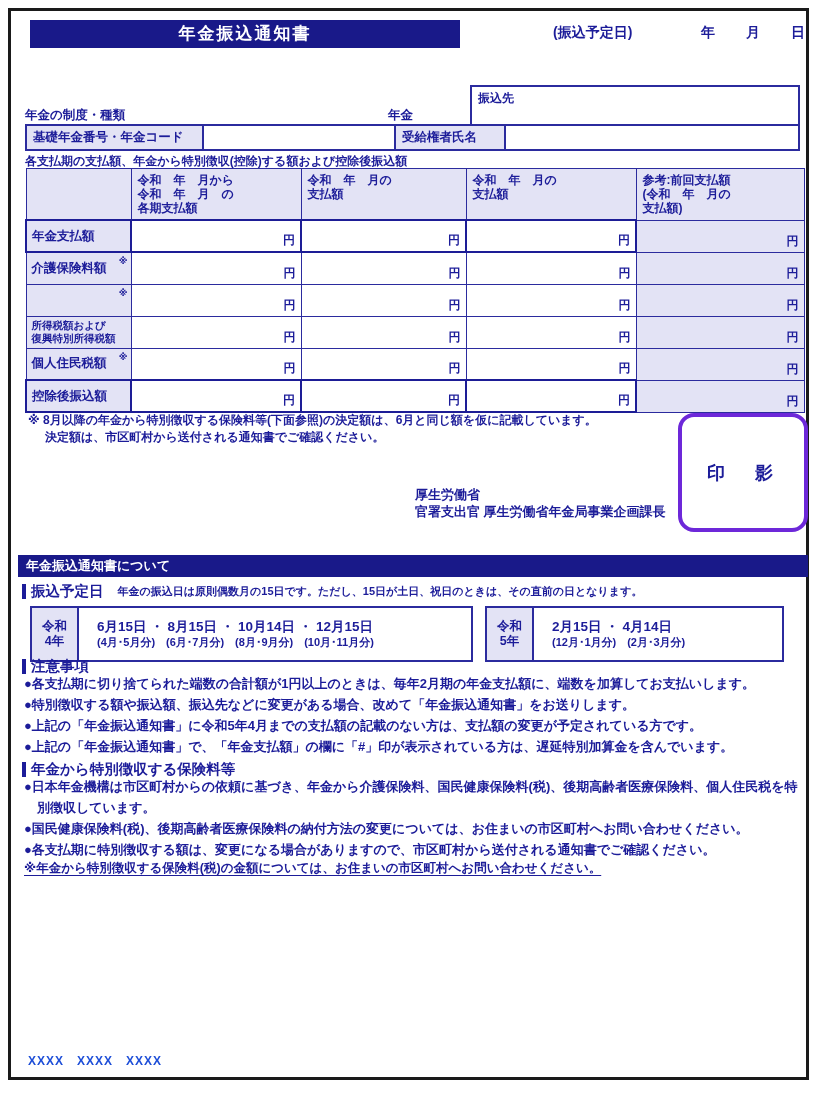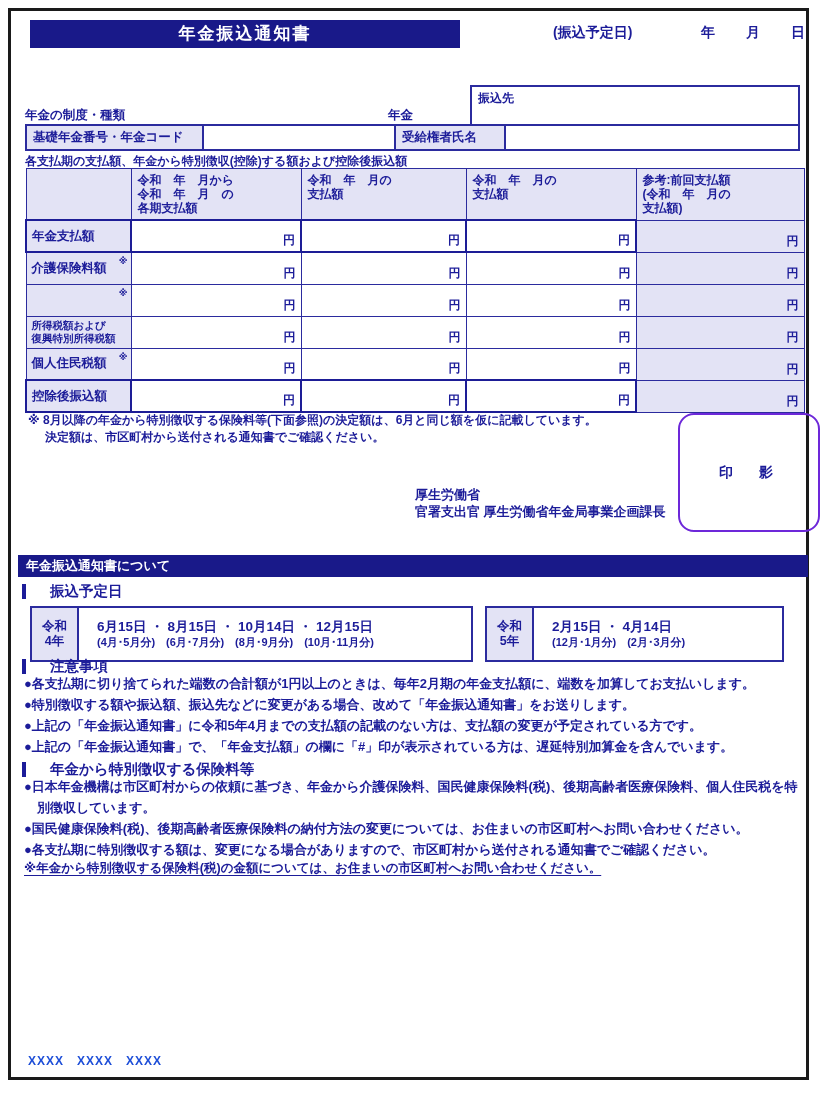--- a/index.html
+++ b/index.html
@@ -75,33 +75,33 @@
     background:#fff; vertical-align:bottom; text-align:right;
     font-size:12px; font-weight:bold; padding:2px 5px;
   }
   td.amount.ref { background:#e3e3f5; }
   tr.emph td:not(.ref) { border-width:2.5px; border-color:#1d1d96; }
   
   .table-note { position:absolute; left:28px; top:412px; font-size:12px; font-weight:bold; line-height:17px; width:640px; }
   .table-note .l2 { padding-left:17px; }
   
   .seal-box {
-    position:absolute; left:678px; top:413px; width:142px; height:119px;
-    border:2px solid #6d28d9; border-radius:16px;
+    position:absolute; left:678px; top:413px; width:130px; height:119px;
+    border:4px solid #6d28d9; border-radius:16px;
     display:flex; align-items:center; justify-content:center;
-    font-size:14px; font-weight:bold; letter-spacing:6px;
+    font-size:18px; font-weight:bold; letter-spacing:6px;
   }
   .issuer { position:absolute; left:415px; top:486px; font-size:13px; font-weight:bold; line-height:17px; }
   
   .about-bar {
     position:absolute; left:18px; top:555px; width:790px; height:22px;
     background:#191989; color:#fff; font-size:13px; font-weight:bold;
     line-height:22px; padding-left:8px;
   }
-  .sec-head { position:absolute; display:flex; align-items:center;gap:19px; }
+  .sec-head { position:absolute; display:flex; align-items:center; }
   .sec-head .bar { width:4px; height:15px; background:#1c1c99; margin-right:5px; }
   .sec-head .txt { font-size:14.5px; font-weight:bold; }
   .sec-head .desc { font-size:11px; font-weight:bold; margin-left:14px; }
   .sched-head { left:22px; top:582px; }
   .notes-head { left:22px; top:657px; }
   .special-head { left:22px; top:760px; }
   
   .sched { position:absolute; left:30px; top:606px; display:flex; gap:12px; }
   .sched .box { display:flex; border:2px solid #2b2b9e; height:56px; }
   .sched .era {
@@ -239,20 +239,21 @@
 <div class="issuer">
   <div>厚生労働省</div>
   <div>官署支出官 厚生労働省年金局事業企画課長</div>
 </div>
 
 <div class="about-bar">年金振込通知書について</div>
 
 <div class="sec-head sched-head">
   <span class="bar"></span>
   <span class="txt">振込予定日</span>
+  <span class="desc">年金の振込日は原則偶数月の15日です。ただし、15日が土日、祝日のときは、その直前の日となります。</span>
 </div>
 
 <div class="sched">
   <div class="box left">
     <div class="era">
       <span>令和</span>
       <span>4年</span>
     </div>
     <div class="dates">
       <span class="d1">6月15日 ・ 8月15日 ・ 10月14日 ・ 12月15日</span>

